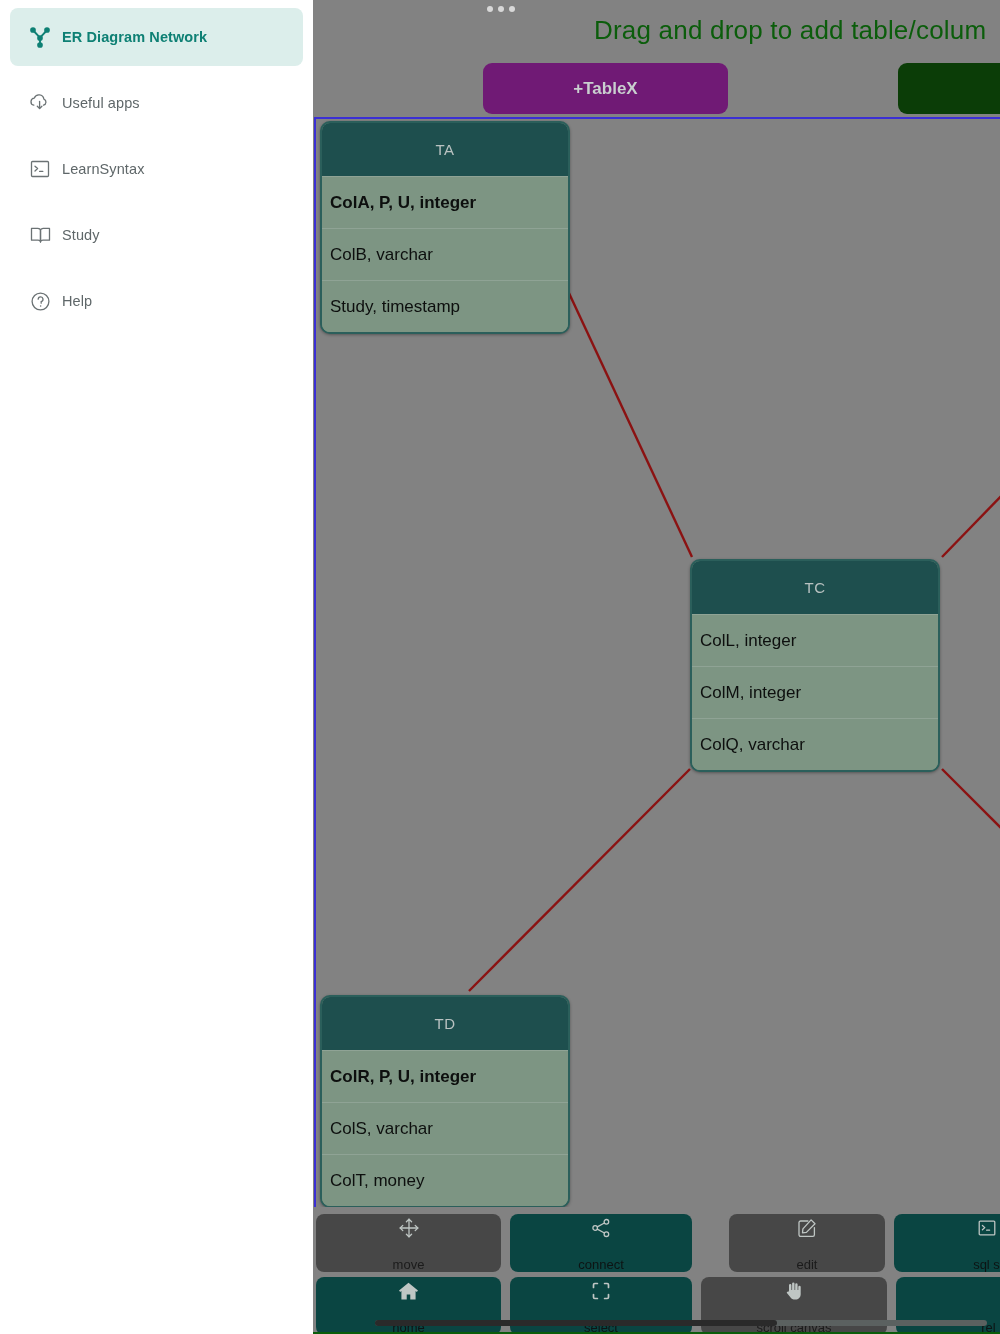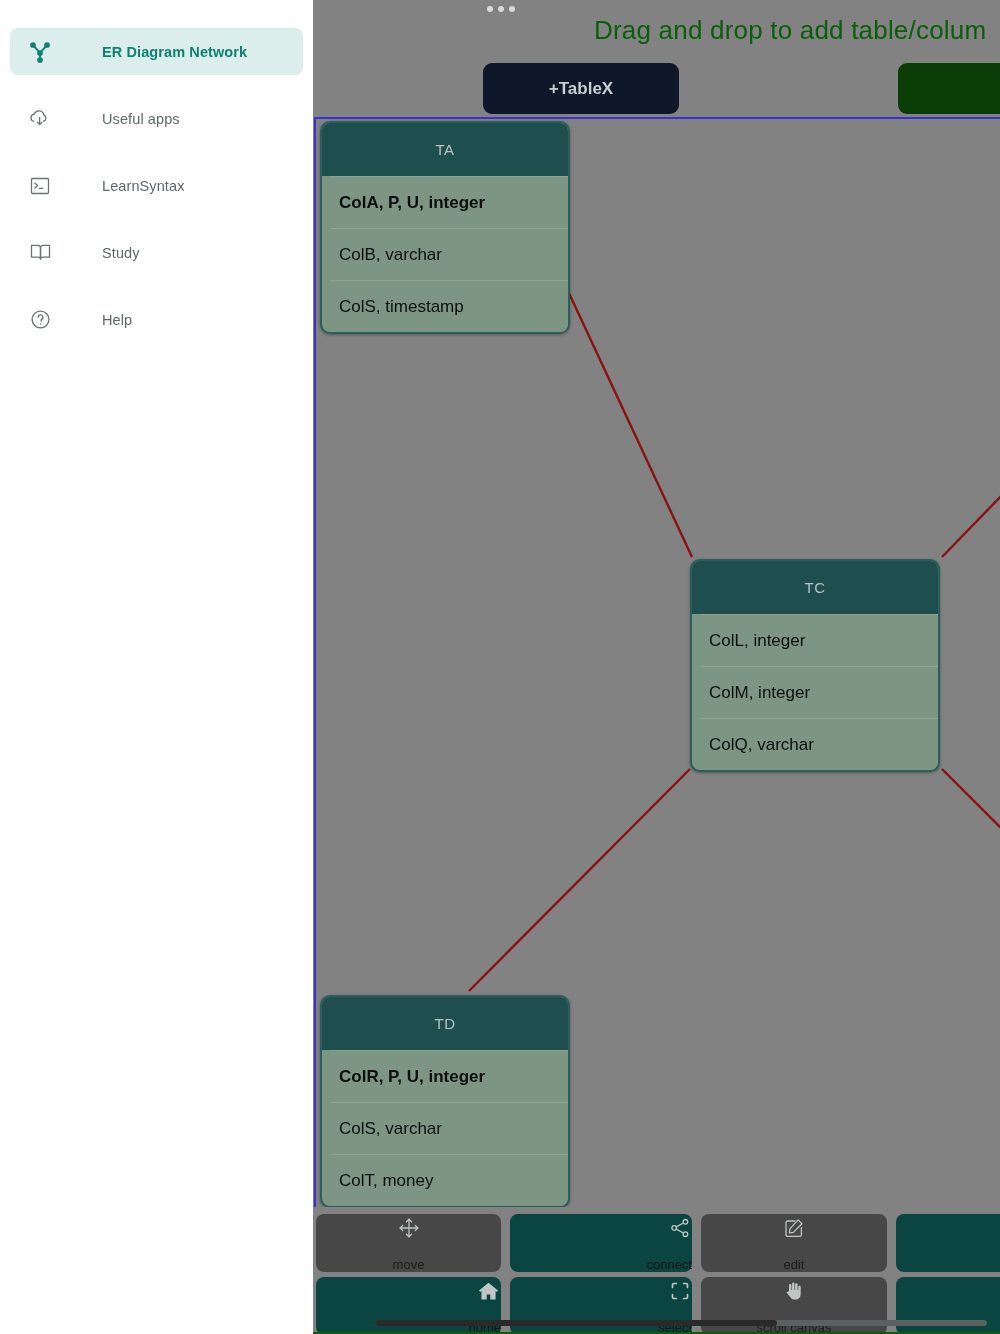--- a/index.html
+++ b/index.html
@@ -15,26 +15,25 @@
   #sidebar {
     width: 313px; height: 1334px;
     background: #ffffff;
     flex: 0 0 313px;
     padding-top: 8px;
     position: relative;
     z-index: 5;
   }
   .nav-item {
     display: flex; align-items: center;
-    height: 47px;
-    margin: 20px 10px;
+    height: 58px;
+    margin: 0 10px;
     padding-left: 8px;
     border-radius: 8px;
     cursor: pointer;
-    gap: 40px;
   }
   .nav-item + .nav-item { margin-top: 8px; }
   .nav-item.active { background: #dceeeb; }
   .nav-icon {
     width: 44px; height: 30px;
     display: flex; align-items: center; justify-content: center;
     flex: 0 0 44px;
     color: #6b7274;
   }
   .nav-item.active .nav-icon { color: #0e8074; }
@@ -75,21 +74,21 @@
     top: 63px;
     height: 51px;
     border-radius: 9px;
     display: flex; align-items: center; justify-content: center;
     font-size: 17px; font-weight: bold;
     color: #c9cfcf;
     cursor: pointer;
     border: none;
     font-family: "Liberation Sans", sans-serif;
   }
-  #btn-tablex { left: 170px; width: 196px; background: #0f172a; }
+  #btn-tablex { left: 170px; width: 245px; background: #701a75; }
   #btn-column { left: 585px; width: 245px; background: #0b3d07; color:#c7cfc5; }
 
   
   #canvas {
     position: absolute;
     left: 1px; top: 117px;
     width: 686px; height: 1090px;
     border-top: 2px solid #3b2fd4;
     border-left: 2px solid #3b2fd4;
     background: transparent;
@@ -117,21 +116,20 @@
     letter-spacing: .5px;
   }
   .er-col {
     height: 52px;
     display: flex; align-items: center;
     padding-left: 8px;
     font-size: 17px;
     color: #0d0f0e;
     border-top: 1px solid #8fa395;
     background: #7d9583;
-    margin-left: 9px;
   }
   .er-col:first-of-type { border-top: none; }
   .er-col.pk { font-weight: bold; }
 
   
   #toolbar {
     position: absolute;
     left: 0; bottom: 0;
     width: 687px; height: 127px;
     background: #828282;
@@ -146,29 +144,29 @@
     border-radius: 8px;
     background: #474747;
     display: flex; flex-direction: column;
     align-items: center; justify-content: center;
     gap: 17px;
     cursor: pointer;
     flex: 0 0 auto;
     border: none;
     font-family: "Liberation Sans", sans-serif;
   }
-  .tb-btn.on { background: #0a4542; align-items: flex-end; }
+  .tb-btn.on { background: #0a4542; }
   .tb-icon { color: #bfc6c4; height: 26px; display:flex; align-items:center; justify-content:center; }
   .tb-label { font-size: 13px; color: #1b1b1b; line-height: 1; }
   .tb-btn.on .tb-label { color: #0d1414; }
 
   
   .w-move   { width: 185px; }
   .w-conn   { width: 182px; }
-  .w-edit   { width: 186px; }
+  .w-edit   { width: 156px; margin-left: 28px; }
   .w-sql    { width: 185px; }
   .w-home   { width: 185px; }
   .w-select { width: 182px; }
   .w-scroll { width: 186px; }
   .w-rel    { width: 185px; }
 
   
   #hscroll {
     position: absolute; left: 0; bottom: 5px;
     width: 687px; height: 7px;
@@ -262,21 +260,21 @@
             <line x1="374" y1="650" x2="153" y2="872"></line>
             <line x1="626" y1="438" x2="690" y2="372"></line>
             <line x1="626" y1="650" x2="690" y2="714"></line>
           </g>
       </svg>
 
       <div class="er-table" id="tbl-TA" style="left: 4px; top: 2px;">
         <div class="er-head">TA</div>
         <div class="er-col pk">ColA, P, U, integer</div>
         <div class="er-col">ColB, varchar</div>
-        <div class="er-col">ColS, timestamp</div>
+        <div class="er-col">Study, timestamp</div>
       </div>
 
       <div class="er-table" id="tbl-TC" style="left: 374px; top: 440px;">
         <div class="er-head">TC</div>
         <div class="er-col">ColL, integer</div>
         <div class="er-col">ColM, integer</div>
         <div class="er-col">ColQ, varchar</div>
       </div>
 
       <div class="er-table" id="tbl-TD" style="left: 4px; top: 876px;">

